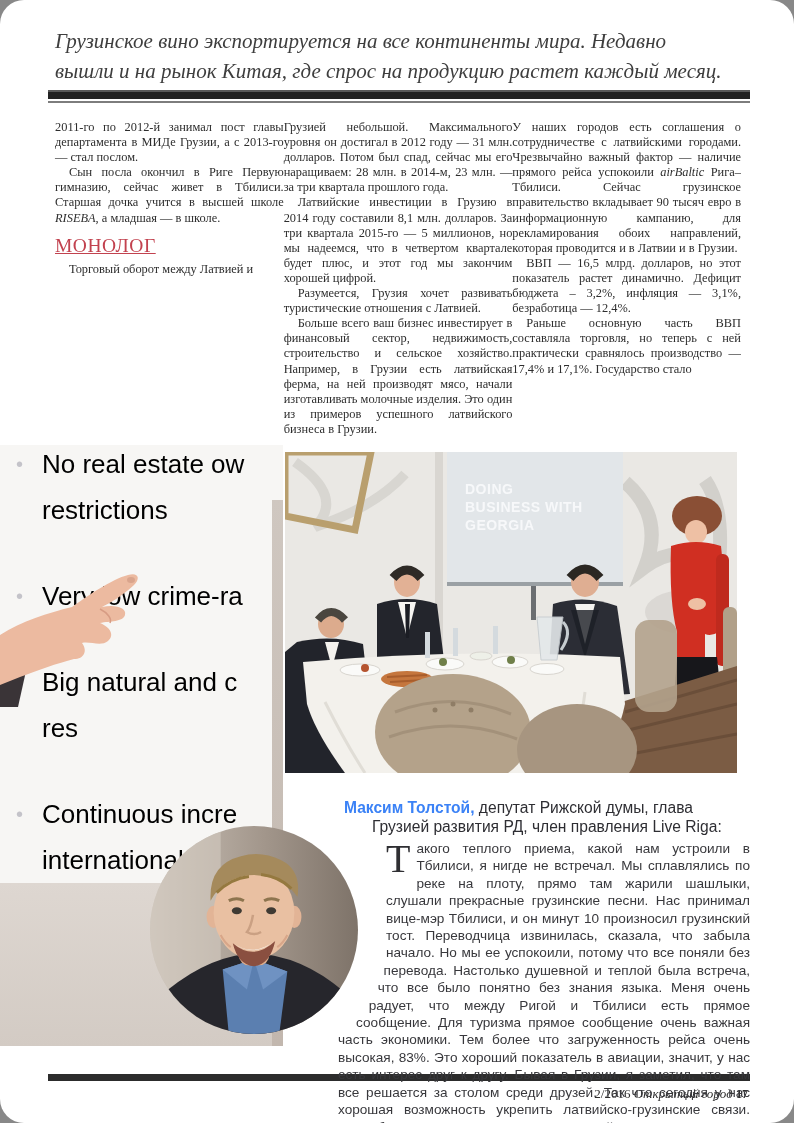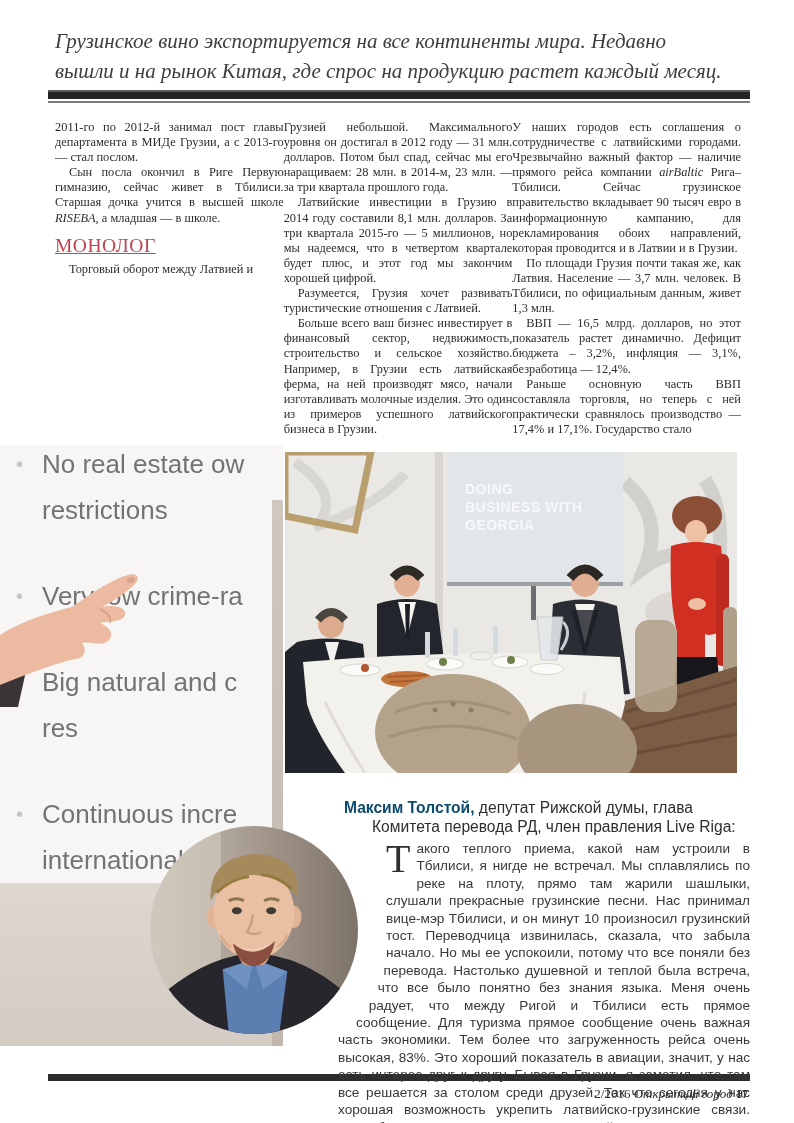--- a/index.html
+++ b/index.html
@@ -1,17 +1,17 @@
 <!DOCTYPE html>
 <html><head>
 <meta charset="utf-8">
 <style>
   html,body{margin:0;padding:0;background:#888;}
   .page{position:relative;width:794px;height:1123px;margin:0 auto;background:#ffffff;overflow:hidden;
-        font-family:"Liberation Serif",serif;}
+        font-family:"Liberation Serif",serif;border-radius:24px;}
   
   .lede{position:absolute;left:55px;top:26px;width:700px;margin:0;
         font-style:italic;font-size:21px;line-height:30px;color:#3e3e3e;white-space:pre-line;}
   
   .rule-top{position:absolute;left:48px;top:90px;width:702px;}
   .rule-top .r1{height:2px;background:#5a5a5a;}
   .rule-top .r2{height:7px;background:#232323;}
   .rule-top .r3{height:2px;background:#7d7d7d;margin-top:2px;}
   .rule-bottom{position:absolute;left:48px;top:1074px;width:702px;height:7px;background:#2c2c2c;}
   
@@ -21,41 +21,41 @@
   .col p.ind{text-indent:14px;}
   .monolog{margin:9px 0 5px 0;font-weight:400;font-size:19.5px;line-height:22px;
            letter-spacing:.5px;color:#c2424f;text-decoration:underline;}
   
   .slide-photo{position:absolute;left:0;top:445px;width:283px;height:601px;overflow:hidden;
                background:#f7f6f4;}
   .slide-strip{position:absolute;right:0;top:55px;width:11px;height:546px;
                background:linear-gradient(#cfc7c0,#c2b7ae);}
   .slide-bullets{position:absolute;left:16px;top:-4px;margin:0;padding:0;list-style:none;
                  font-family:"Liberation Sans",sans-serif;font-size:26px;line-height:46px;
-                 color:#737373;width:300px;}
+                 color:#000000;width:300px;}
   .slide-bullets li{position:relative;padding-left:26px;margin-bottom:40px;white-space:pre-line;}
   .slide-bullets li::before{content:"•";position:absolute;left:0;top:0;font-size:20px;color:#c4c3c9;}
   .hand-svg{position:absolute;left:0;top:112px;z-index:2;}
   .slide-lower{position:absolute;left:0;top:438px;width:283px;height:163px;
                background:linear-gradient(#ded7d1,#d3cbc4);}
   
   .event-photo{position:absolute;left:285px;top:452px;width:452px;height:321px;overflow:hidden;}
   .screen-text{position:absolute;left:180px;top:28px;margin:0;
                font-family:"Liberation Sans",sans-serif;font-weight:bold;font-size:14px;
                line-height:18px;color:#fbfcfd;opacity:.85;white-space:pre-line;letter-spacing:.5px;}
   
   .portrait{position:absolute;left:150px;top:826px;width:208px;height:208px;border-radius:50%;
             overflow:hidden;z-index:3;}
   
   .quote{position:absolute;left:338px;top:798px;width:412px;z-index:4;
          font-family:"Liberation Sans",sans-serif;color:#38383c;}
   .float-spacer{float:left;width:48px;height:250px;
                 shape-outside:circle(132px at -82px 130px);}
   .q-title{margin:0 0 4px 0;font-size:15.6px;line-height:19px;padding-left:34px;text-indent:-28px;color:#2e2e33;}
-  .q-name{font-weight:bold;color:#0c4a6e;}
+  .q-name{font-weight:bold;color:#3b82f6;}
   .q-body{margin:0;font-size:13.6px;line-height:17.4px;text-align:justify;}
   .dropcap{float:left;font-family:"Liberation Serif",serif;font-size:40px;line-height:33px;
            padding:2px 6px 0 0;color:#2f2f33;}
   
   .footer{position:absolute;right:46px;top:1086px;font-size:13px;color:#2c2c2c;}
   .footer .mag{font-style:italic;}
   .footer .pg{font-weight:bold;font-size:12px;}
 </style>
 </head>
 <body>
@@ -78,22 +78,21 @@
       <h2 class="monolog">МОНОЛОГ</h2>
       <p class="ind">Торговый оборот между Латвией и</p>
     </div>
     <div class="col">
       <p>Грузией небольшой. Максимального уровня он достигал в 2012 году — 31 млн. долларов. Потом был спад, сейчас мы его наращиваем: 28 млн. в 2014-м, 23 млн. — за три квартала прошлого года.</p>
       <p class="ind">Латвийские инвестиции в Грузию в 2014 году составили 8,1 млн. долларов. За три квартала 2015-го — 5 миллионов, но мы надеемся, что в четвертом квартале будет плюс, и этот год мы закончим хорошей цифрой.</p>
       <p class="ind">Разумеется, Грузия хочет развивать туристические отношения с Латвией.</p>
       <p class="ind">Больше всего ваш бизнес инвестирует в финансовый сектор, недвижимость, строительство и сельское хозяйство. Например, в Грузии есть латвийская ферма, на ней производят мясо, начали изготавливать молочные изделия. Это один из примеров успешного латвийского бизнеса в Грузии.</p>
     </div>
     <div class="col">
-      <p><span>У наших городов есть соглашения о сотрудничестве с латвийскими городами. Чрезвычайно важный фактор — наличие прямого рейса компании </span><i>airBaltic</i><span> Рига–Тбилиси. Сейчас грузинское правительство вкладывает 90 тысяч евро в информационную кампанию, для рекламирования обоих направлений, которая проводится и в Латвии и в Грузии.</span></p>
-      <p class="ind">По площади Грузия почти такая же, как Латвия. Население — 3,7 млн. человек. В Тбилиси, по официальным данным, живет 1,3 млн.</p>
+      <p><span>У наших городов есть соглашения о сотрудничестве с латвийскими городами. Чрезвычайно важный фактор — наличие прямого рейса успокоили </span><i>airBaltic</i><span> Рига–Тбилиси. Сейчас грузинское правительство вкладывает 90 тысяч евро в информационную кампанию, для рекламирования обоих направлений, которая проводится и в Латвии и в Грузии.</span></p>
       <p class="ind">ВВП — 16,5 млрд. долларов, но этот показатель растет динамично. Дефицит бюджета – 3,2%, инфляция — 3,1%, безработица — 12,4%.</p>
       <p class="ind">Раньше основную часть ВВП составляла торговля, но теперь с ней практически сравнялось производство — 17,4% и 17,1%. Государство стало</p>
     </div>
   </div>
 
   <div class="slide-photo">
     <ul class="slide-bullets">
       <li>No real estate ow
 restrictions</li>
       <li>Very low crime-ra</li>
@@ -214,21 +213,21 @@
       <ellipse cx="120" cy="84" rx="5" ry="3.5" fill="#3f3a33"></ellipse>
       <path d="M102,88 Q100,100 96,105 Q103,109 110,105" stroke="#caa083" stroke-width="2.5" fill="none"></path>
       <path d="M82,116 Q103,134 124,114 Q119,137 103,139 Q87,137 82,116 Z" fill="#8a4f40"></path>
       <path d="M84,117 Q103,129 122,115 Q112,123 103,123 Q92,123 84,117 Z" fill="#f6f3ef"></path>
       <path d="M70,108 Q74,116 80,120 M136,108 Q132,116 126,120" stroke="#d8a689" stroke-width="2" fill="none"></path>
     </svg>
   </div>
 
   <div class="quote">
     <div class="float-spacer"></div>
-    <p class="q-title"><span class="q-name">Максим Толстой,</span> <span>депутат Рижской думы, глава Комитета перевода РД, член правления Live Riga:</span></p>
+    <p class="q-title"><span class="q-name">Максим Толстой,</span> <span>депутат Рижской думы, глава Грузией развития РД, член правления Live Riga:</span></p>
     <p class="q-body"><span class="dropcap">Т</span><span>акого теплого приема, какой нам устроили в Тбилиси, я нигде не встречал. Мы сплавлялись по реке на плоту, прямо там жарили шашлыки, слушали прекрасные грузинские песни. Нас принимал вице-мэр Тбилиси, и он минут 10 произносил грузинский тост. Переводчица извинилась, сказала, что забыла начало. Но мы ее успокоили, потому что все поняли без перевода. Настолько душевной и теплой была встреча, что все было понятно без знания языка. Меня очень радует, что между Ригой и Тбилиси есть прямое сообщение. Для туризма прямое сообщение очень важная часть экономики. Тем более что загруженность рейса очень высокая, 83%. Это хороший показатель в авиации, значит, у нас есть интерес друг к другу. Бывая в Грузии, я заметил, что там все решается за столом среди друзей. Так что сегодня у нас хорошая возможность укрепить латвийско-грузинские связи. Спасибо господину послу за участие в этой встрече.</span></p>
   </div>
 
   <div class="rule-bottom"></div>
 
   <div class="footer">
     <span>2/2016</span>
     <span class="mag">Открытый город</span>
     <span class="pg">17</span>
   </div>

